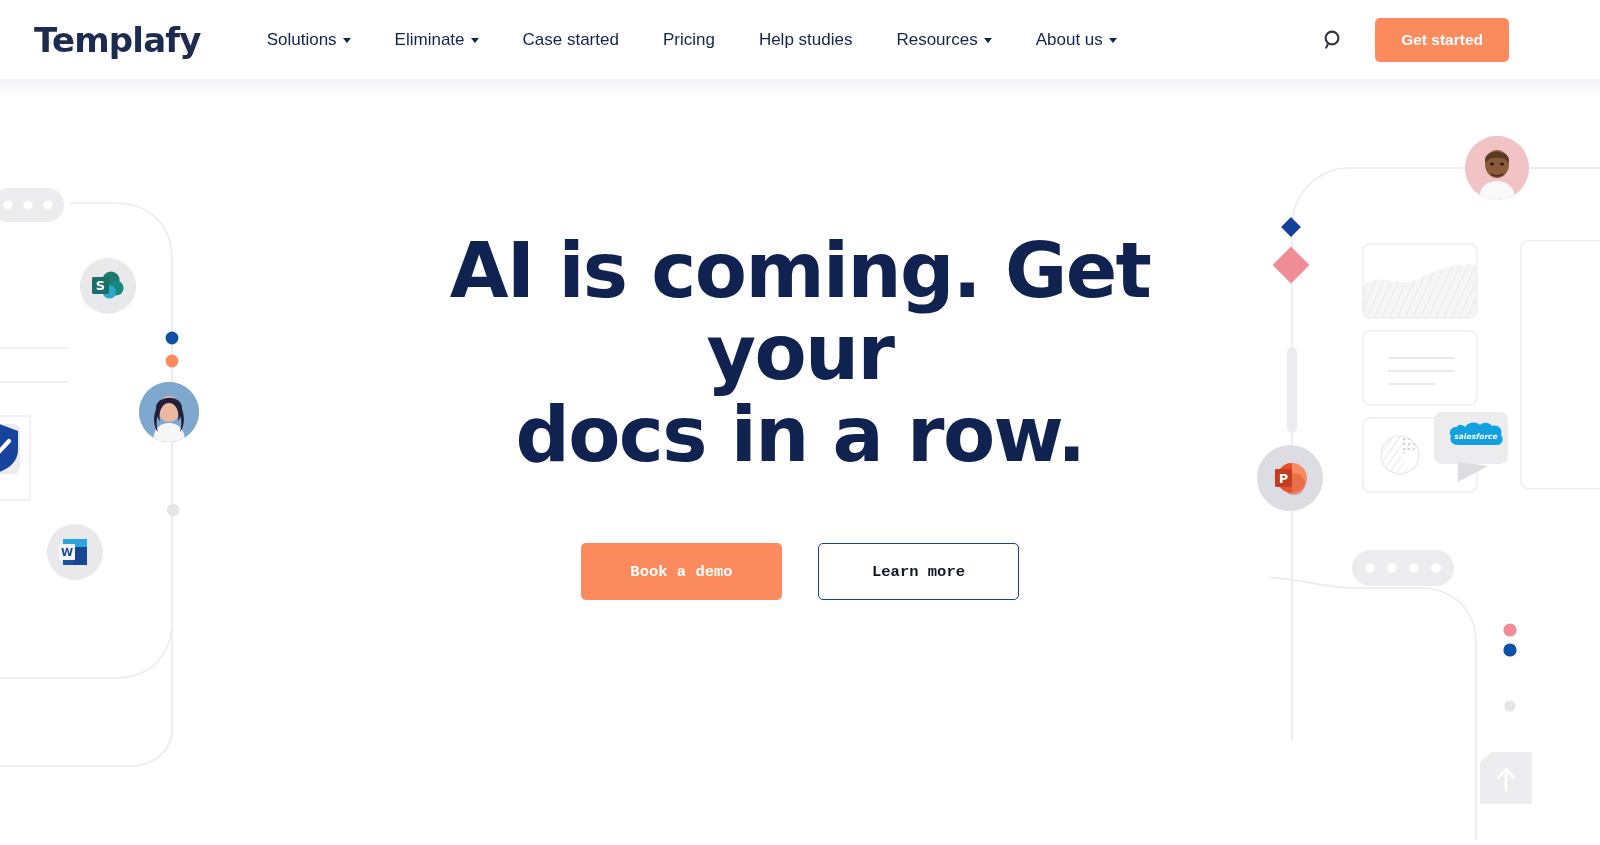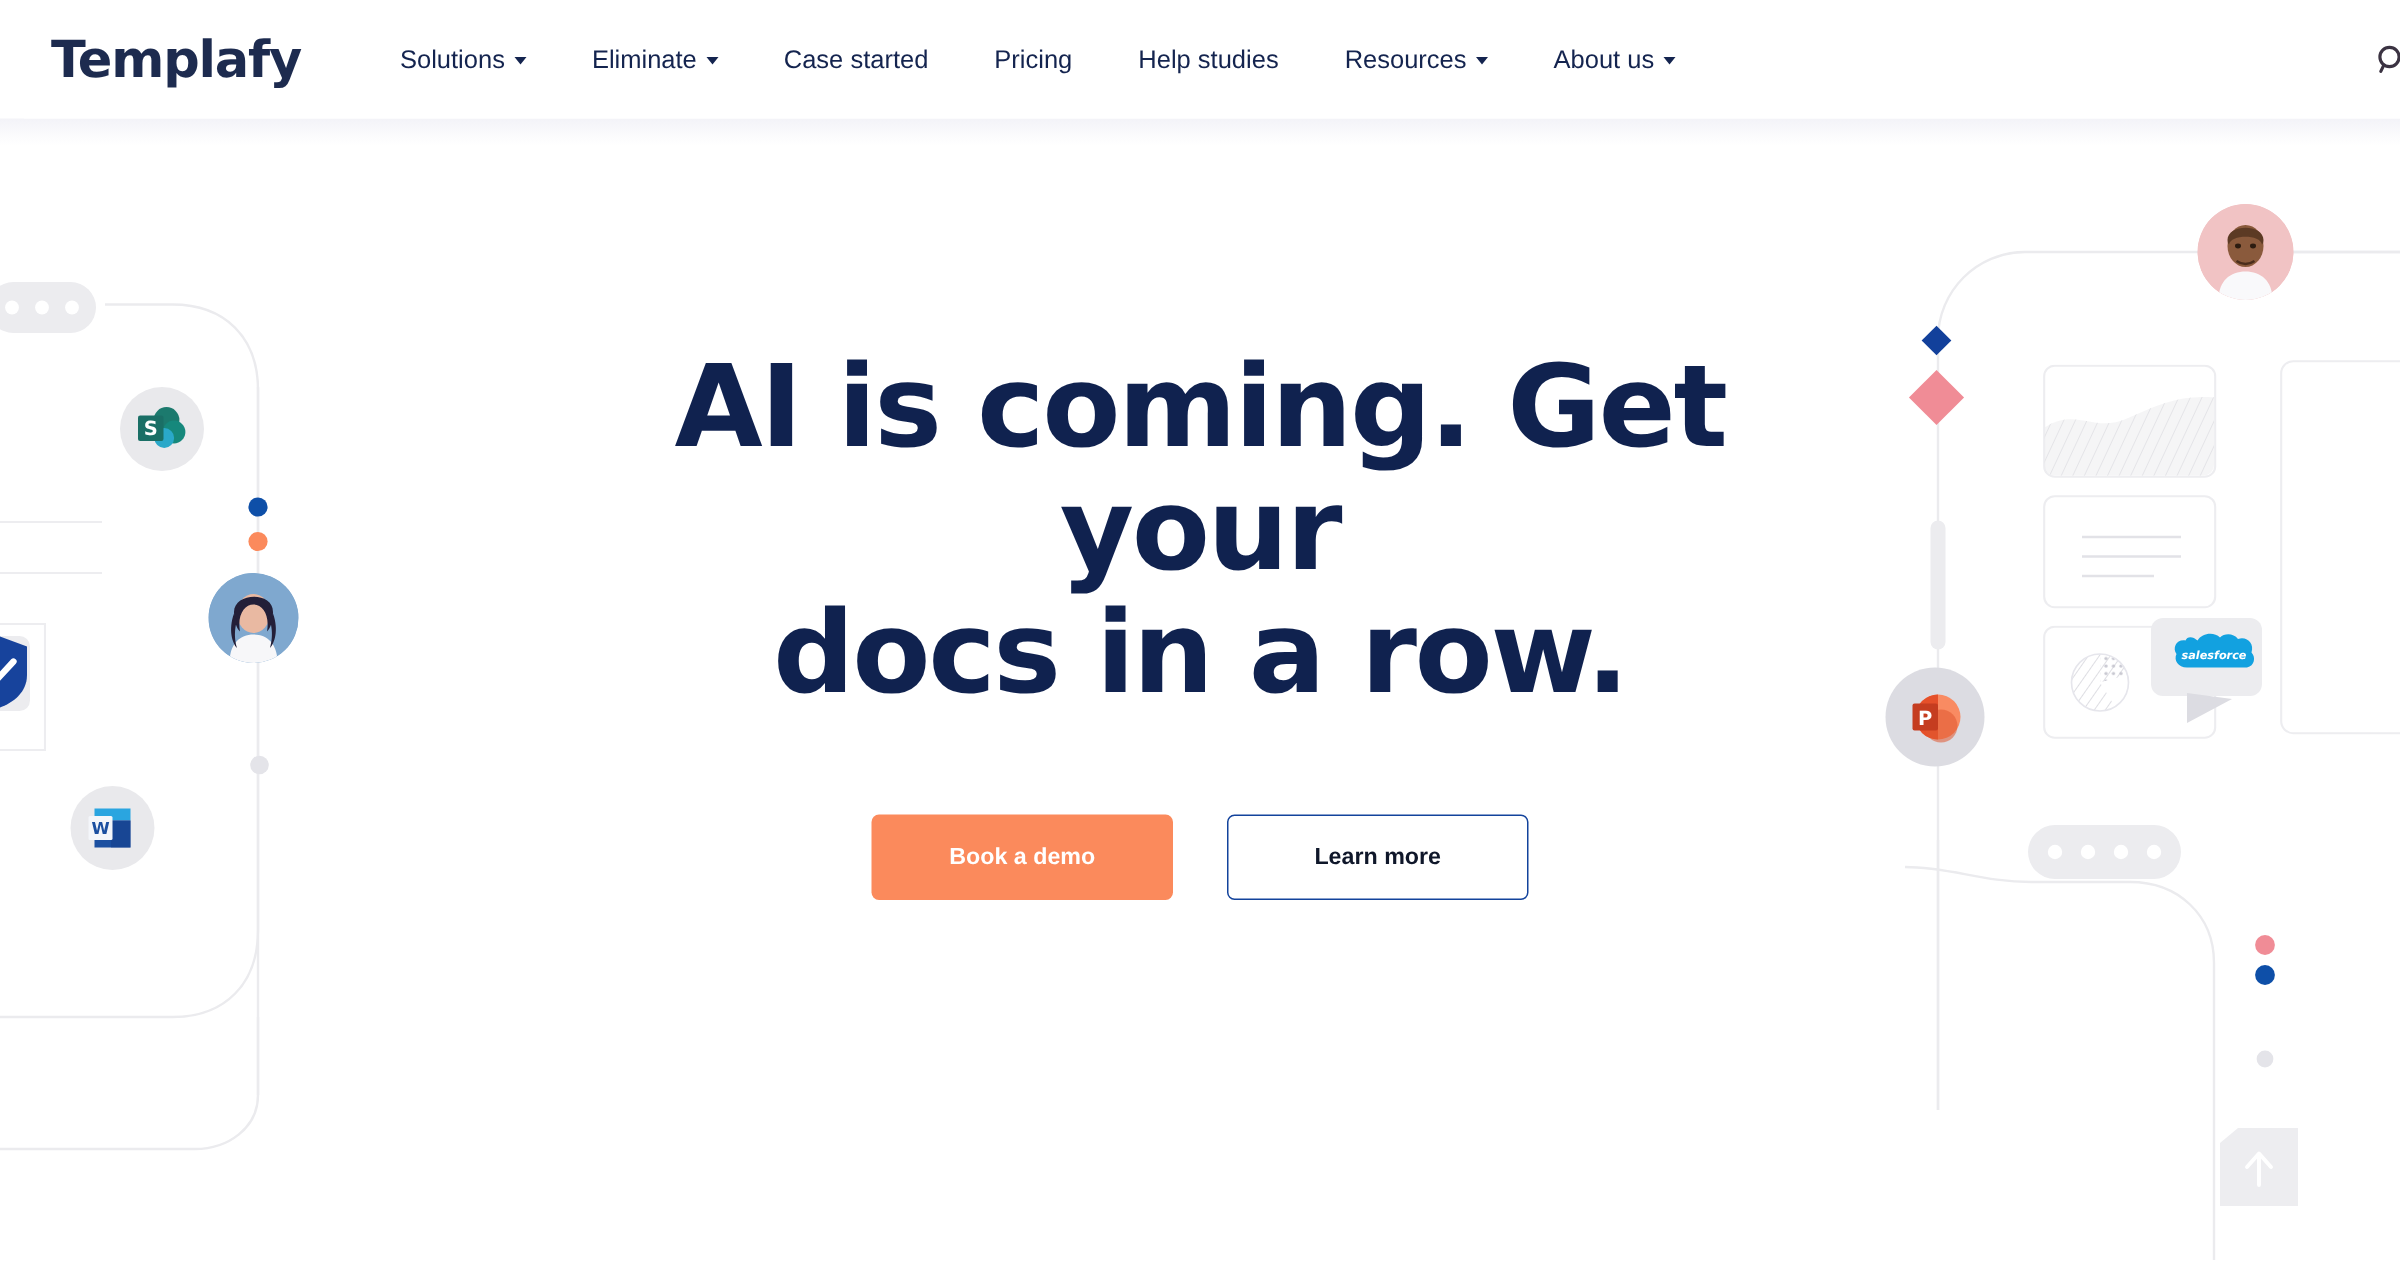--- a/index.html
+++ b/index.html
@@ -98,21 +98,21 @@
   }
   .cta-row {
     margin-top: 67px;
     display: flex; justify-content: center; gap: 36px;
   }
   .btn {
     font-size: 15.5px; font-weight: 700;
     border-radius: 5px; cursor: pointer;
     padding: 0 30px; height: 57px;
     display: flex; align-items: center; justify-content: center;
-    font-family: Liberation Sans, sans-serif;
+    font-family: Liberation Mono, monospace;
   }
   .btn-demo {
     background: #fb8a5c; color: #fff; border: none; min-width: 201px;
   }
   .btn-learn {
     background: #ffffff; color: #0f172a;
     border: 1.6px solid #13439c; min-width: 201px;
   }
 
   
@@ -349,20 +349,21 @@
       </div>
     </nav>
 
     <div class="header-right">
       <div class="search-btn">
         <svg width="24" height="24" viewBox="0 0 24 24" fill="none">
           <circle cx="11" cy="10" r="6.4" stroke="#3b3342" stroke-width="2.1"></circle>
           <line x1="7.2" y1="15.4" x2="5.2" y2="19.6" stroke="#3b3342" stroke-width="2.1" stroke-linecap="round"></line>
         </svg>
       </div>
+      <button class="cta-get-started">Get started</button>
     </div>
   </header>
 
   <section class="hero">
     <div class="hero-inner">
       <h1 class="headline">
         <span>AI is coming. Get your</span><br>
         <span>docs in a row.</span>
       </h1>
       <div class="cta-row">

